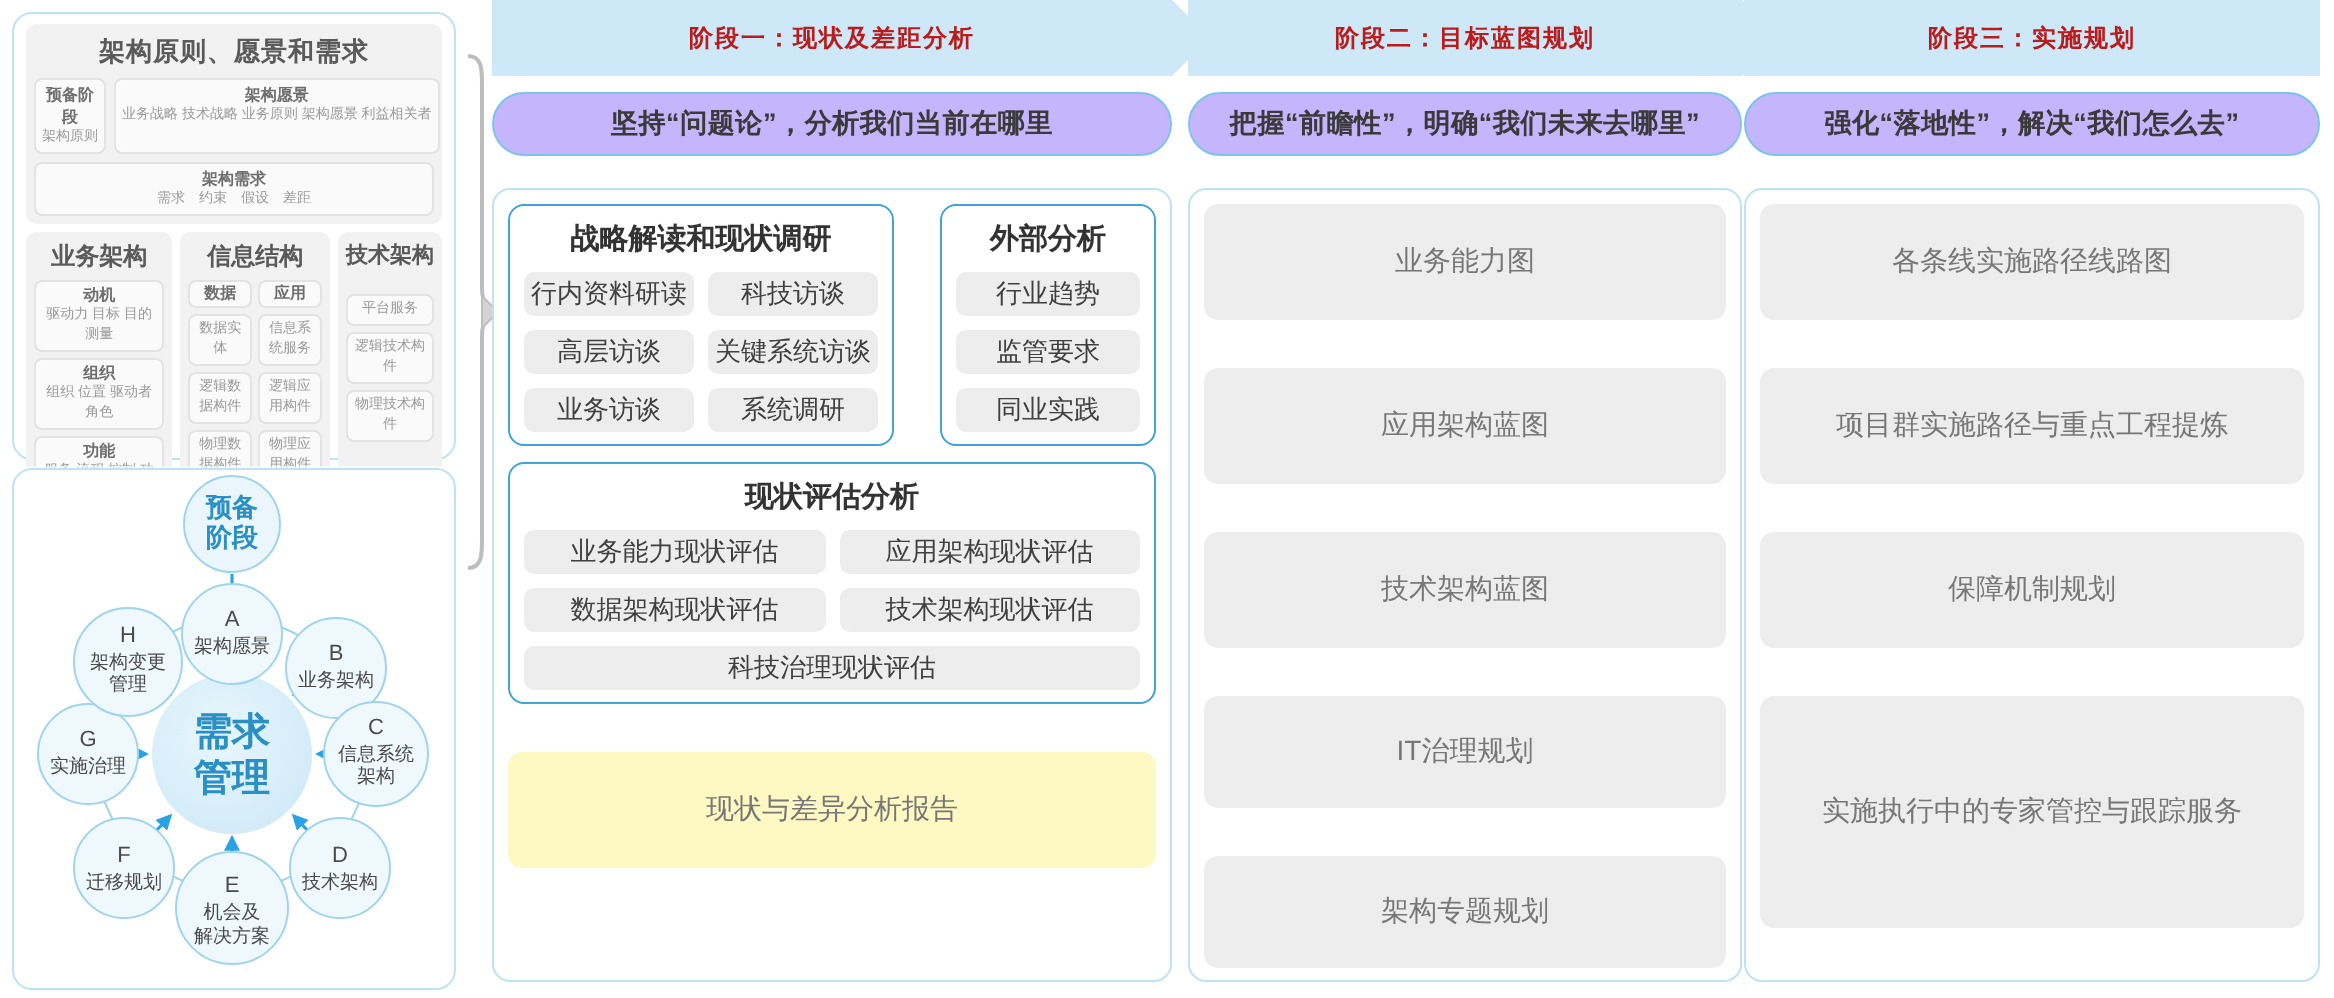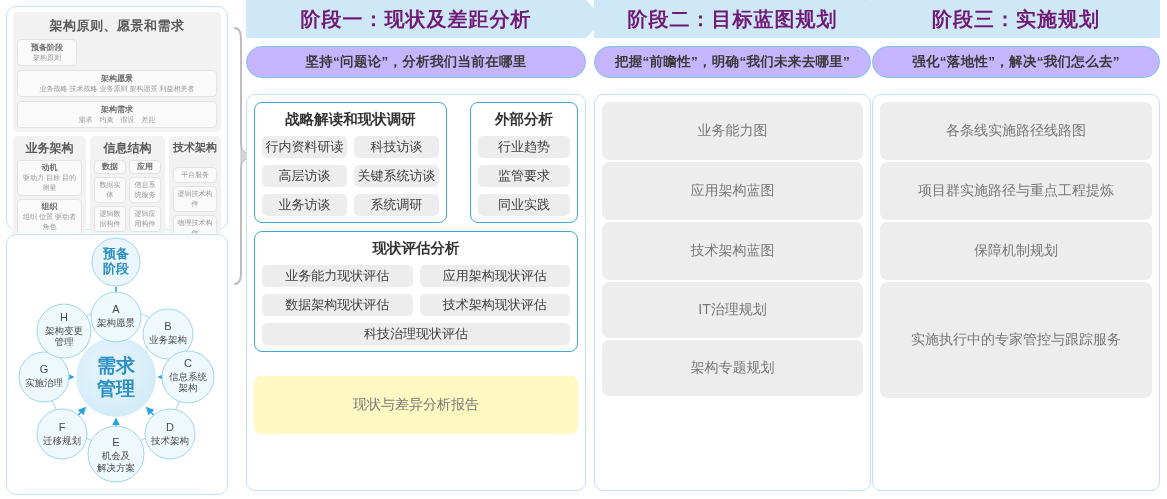--- a/index.html
+++ b/index.html
@@ -26,21 +26,21 @@
   .tg-title{
     text-align:center;font-weight:bold;color:#5a5a5a;
     font-size:13px;letter-spacing:.5px;margin:1px 0 4px 0;
   }
   .tg-box{
     background:#fafafa;border:1px solid #e3e3e3;border-radius:4px;
     text-align:center;color:#8a8a8a;padding:2px 3px;
   }
   .tg-b-title{font-weight:bold;font-size:8px;color:#6e6e6e;line-height:11px;}
   .tg-b-sub{font-size:7px;color:#9a9a9a;line-height:10px;white-space:nowrap;}
-  .tg-row{display:flex;gap:4px;flex-direction:column;}
+  .tg-row{display:flex;gap:4px;}
 
   .tg-3col{display:flex;gap:4px;}
   .tg-col{background:#f2f2f2;border-radius:5px;padding:4px;}
   .tg-col-title{text-align:center;font-weight:bold;color:#5a5a5a;font-size:12px;margin-bottom:3px;}
   .tg-cell{
     background:#fafafa;border:1px solid #e3e3e3;border-radius:4px;
     text-align:center;padding:2px 2px;margin-bottom:3px;color:#9a9a9a;font-size:7px;line-height:10px;
   }
   .tg-cell b{display:block;font-size:8px;color:#6e6e6e;font-weight:bold;}
 
@@ -62,21 +62,21 @@
   .phase{position:absolute;top:0;bottom:0;}
   .p1{left:0;width:340px;}
   .p2{left:348px;width:277px;}
   .p3{left:626px;width:288px;}
 
   .banner{
     position:relative;height:38px;background:#cfe8f8;
     display:flex;align-items:center;justify-content:center;
   }
   .banner-txt{
-    color:#701a75;font-weight:bold;font-size:20px;letter-spacing:1px;
+    color:#b91c1c;font-weight:bold;font-size:12px;letter-spacing:1px;
     position:relative;z-index:2;
   }
   .banner .notch-right{
     position:absolute;right:-19px;top:0;width:19px;height:38px;z-index:3;
   }
 
   .subtitle{
     margin-top:8px;height:30px;border:1px solid #7ec4ea;border-radius:16px;
     background:#c4b5fd;display:flex;align-items:center;justify-content:center;
     color:#3a3a3a;font-weight:bold;font-size:13.5px;letter-spacing:.3px;
@@ -108,21 +108,21 @@
   .c1-report{
     margin-top:24px;background:#fef9c3;border-radius:7px;
     display:flex;align-items:center;justify-content:center;
     color:#777;font-size:14px;height:58px;
   }
 
   
   .big-chip{
     background:#ededed;border-radius:7px;color:#777;font-size:14px;
     display:flex;align-items:center;justify-content:center;text-align:center;
-    margin-bottom:2px;
+    margin-bottom:24px;
   }
 </style>
 </head>
 <body>
 
 <div class="root">
 
   <div class="left-col">
 
     <div class="panel togaf-panel">

